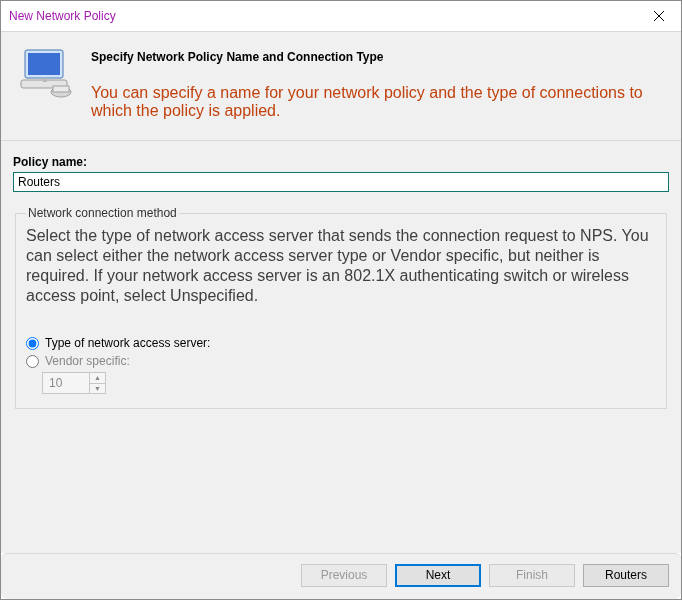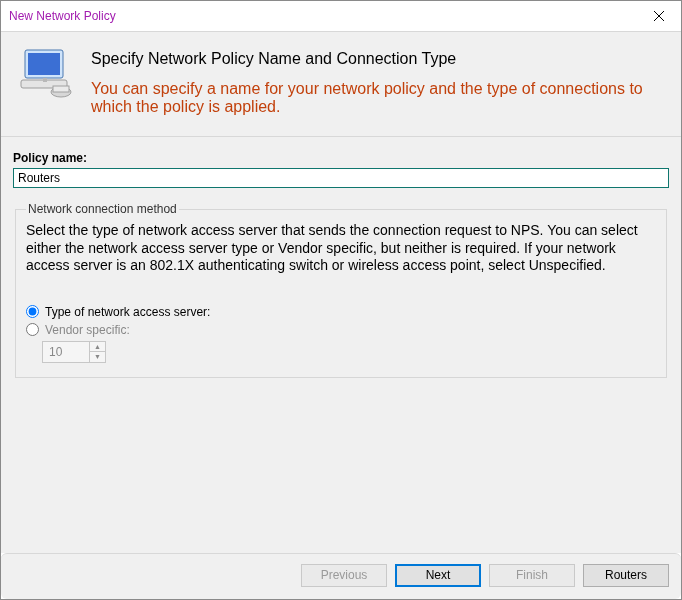--- a/index.html
+++ b/index.html
@@ -51,23 +51,23 @@
     gap: 14px;
   }
   .header-icon {
     width: 60px;
     flex-shrink: 0;
     display: flex;
     align-items: flex-start;
     justify-content: center;
   }
   .header-text h1 {
-    font-size: 16px;
-    font-weight: normal;
-    margin: 6px 0 12px 0;
+    font-size: 12px;
+    font-weight: bold;
+    margin: 6px 0 20px 0;
     color: #000;
   }
   .header-text p {
     font-size: 16px;
     margin: 0;
     color: #c2410c;
   }
   .body-panel {
     flex: 1;
     background: #f0f0f0;
@@ -95,22 +95,22 @@
     border: 1px solid #d6d6d6;
     padding: 6px 16px 14px 10px;
     background: #f0f0f0;
   }
   fieldset.group legend {
     font-size: 12px;
     color: #333;
     padding: 0 2px;
   }
   .group-desc {
-    font-size: 14px;
-    color: #000000;
+    font-size: 16px;
+    color: #404040;
     line-height: 1.25;
     margin: 0 0 30px 0;
   }
   .radio-row {
     display: flex;
     align-items: center;
     gap: 6px;
     margin: 2px 0 4px 0;
   }
   .radio-row input[type=radio] {

